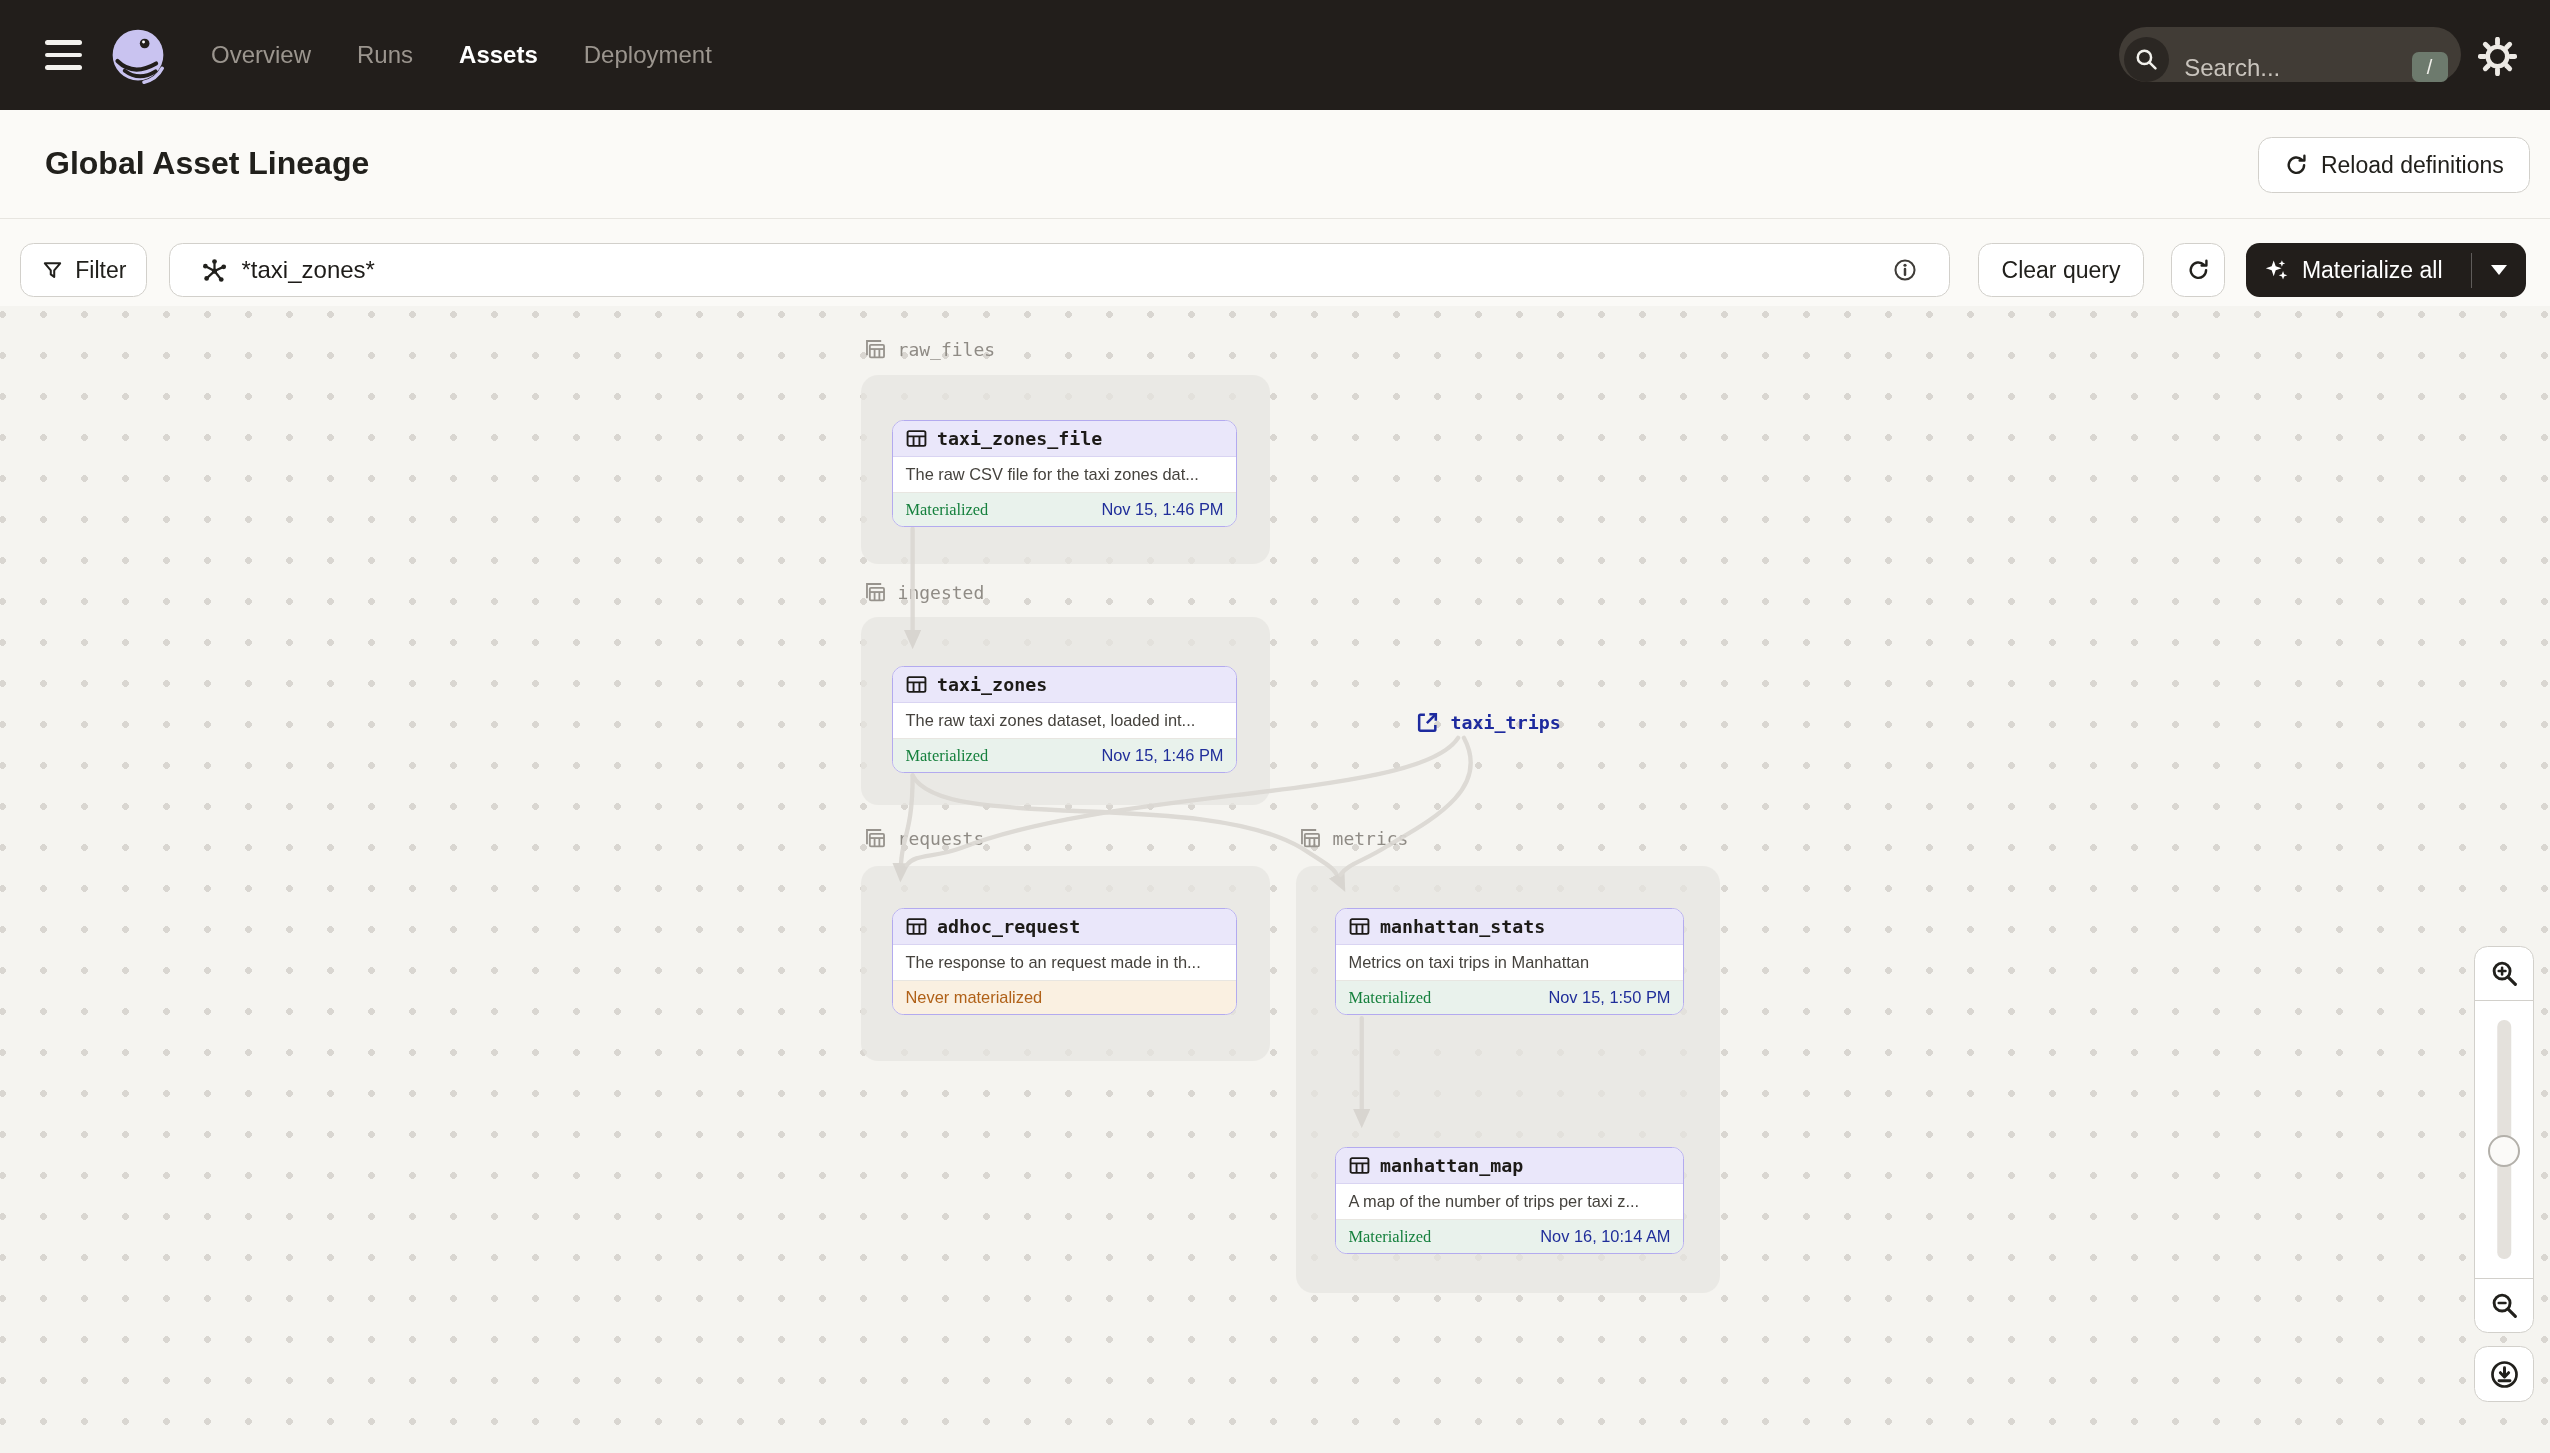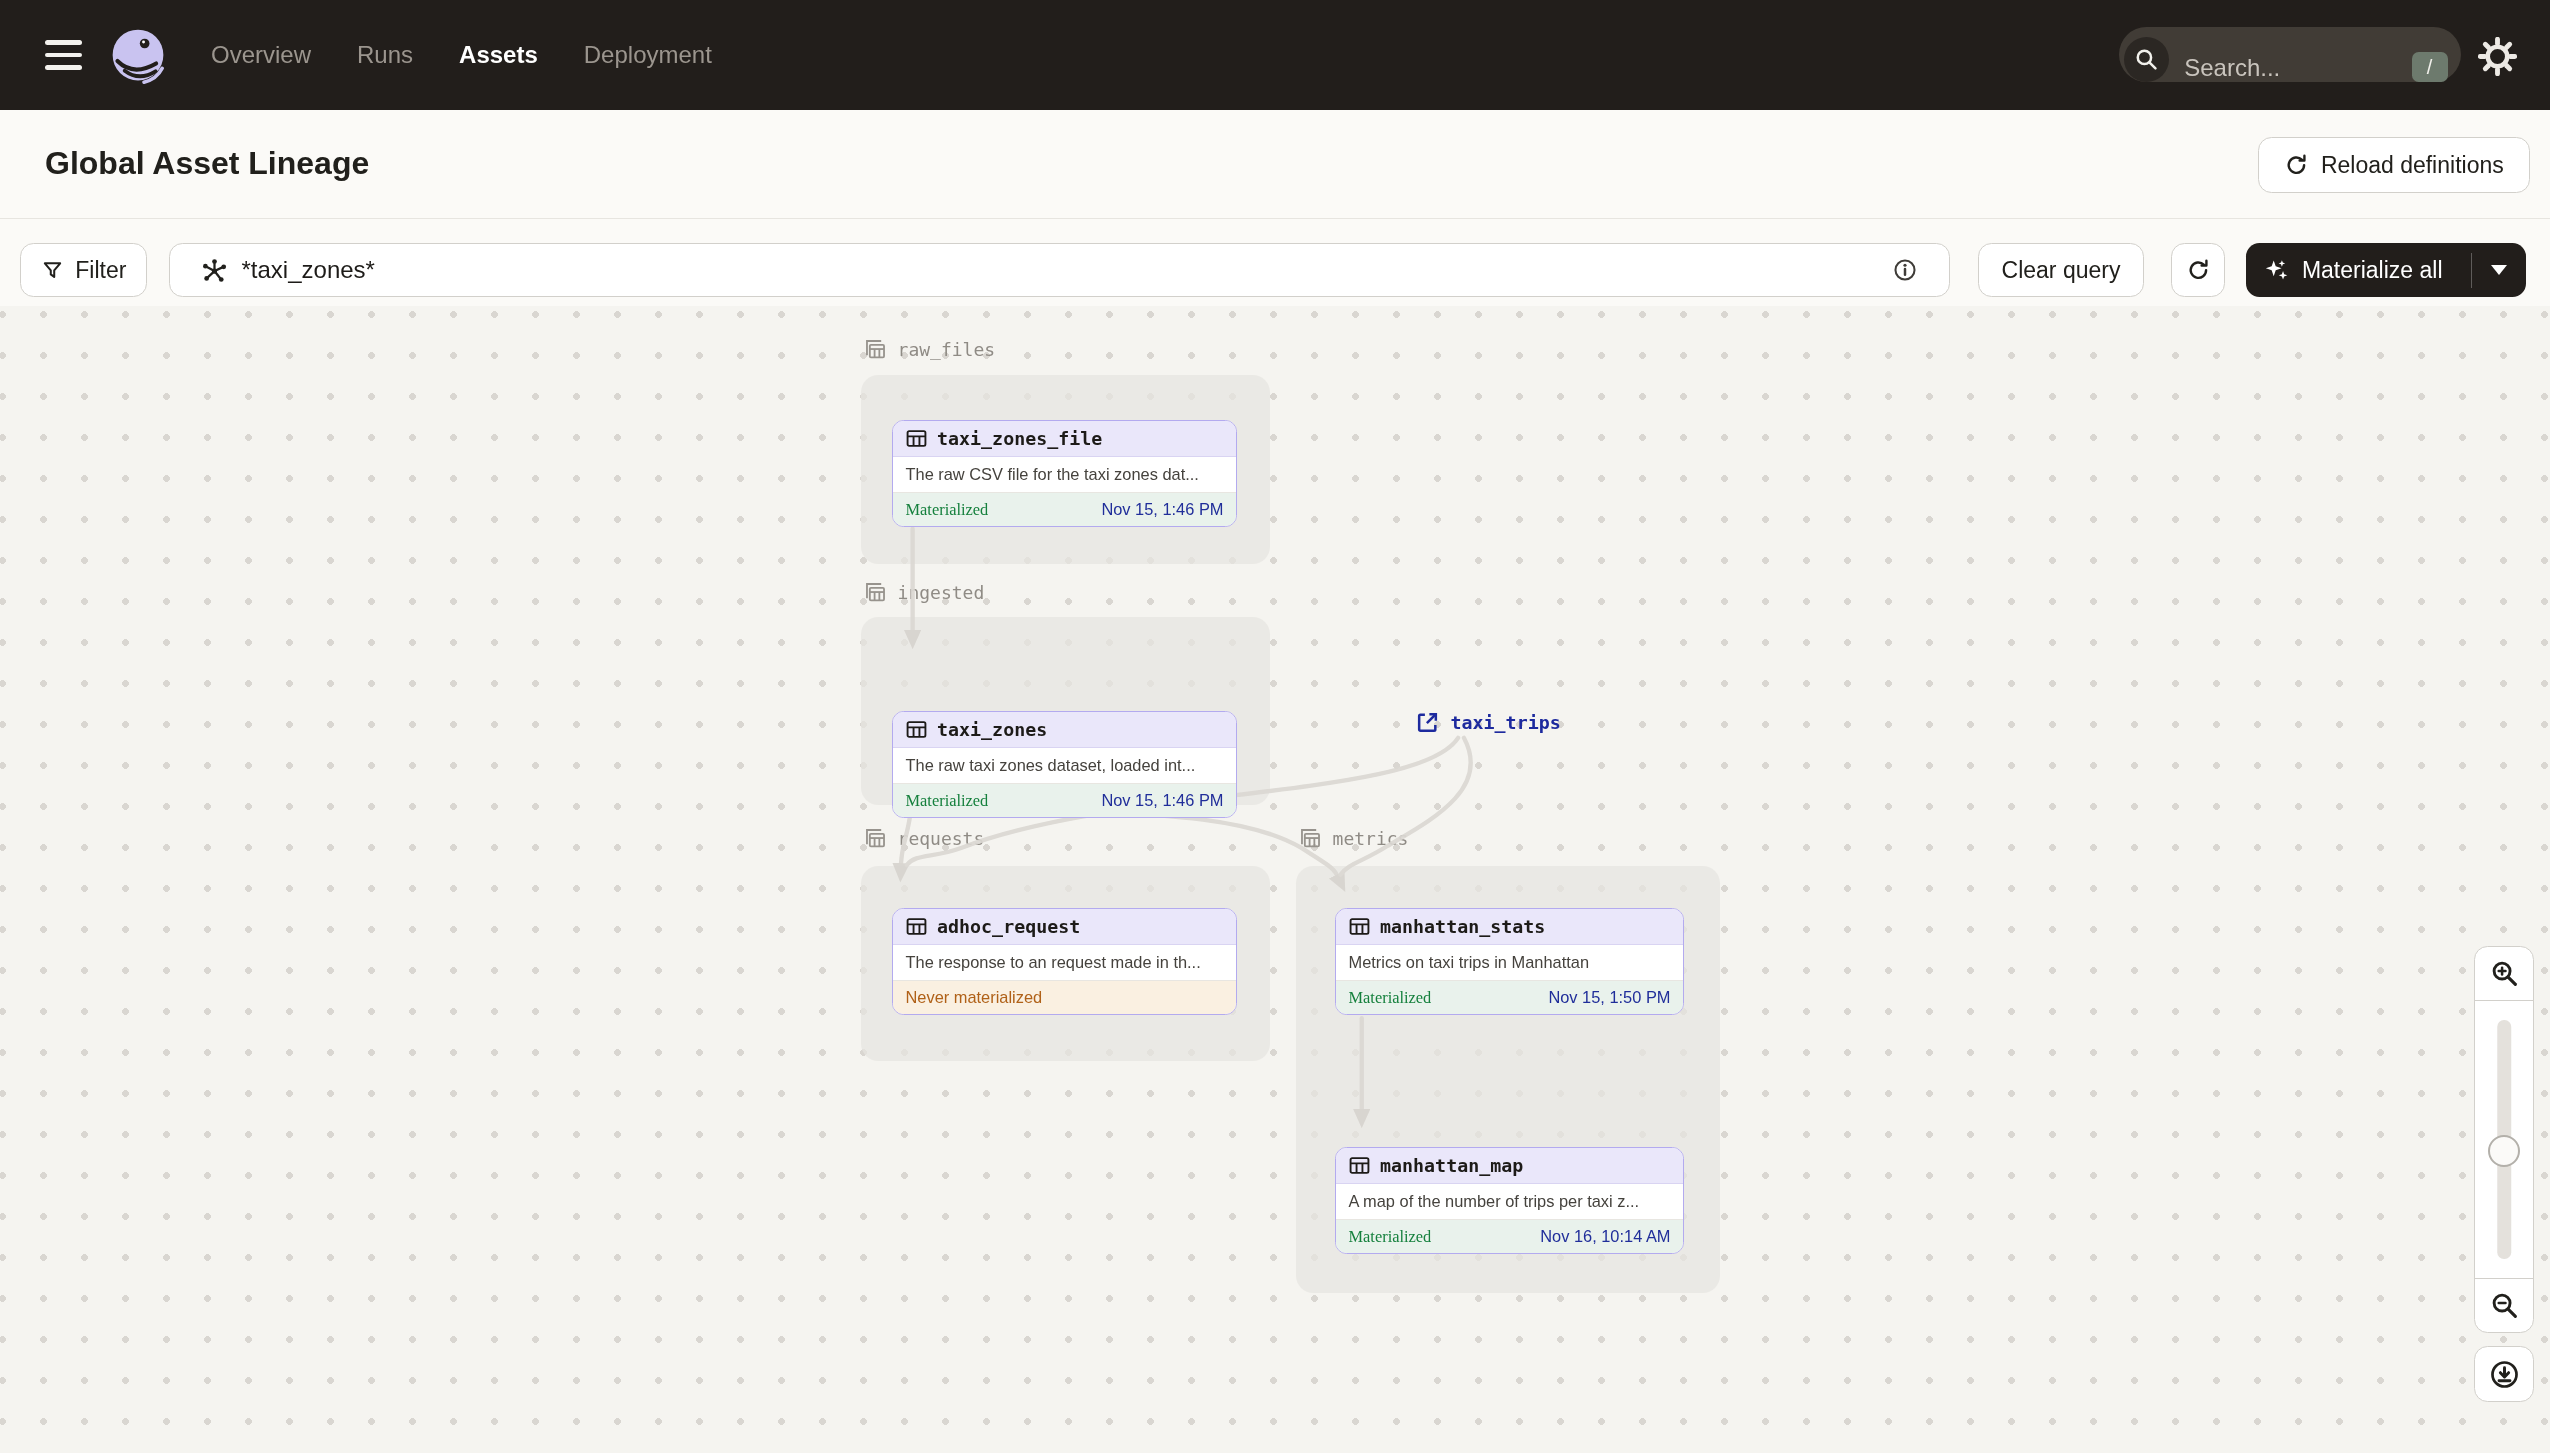--- a/index.html
+++ b/index.html
@@ -308,21 +308,21 @@
       </svg>
       <span class="node-title">taxi_zones_file</span>
     </div>
     <div class="node-desc">The raw CSV file for the taxi zones dat...</div>
     <div class="node-footer footer-ok">
       <span class="status-label">Materialized</span>
       <span class="status-time">Nov 15, 1:46 PM</span>
     </div>
   </div>
 
-  <div class="node" style="left:892px; top:360px;margin-top:45px;">
+  <div class="node" style="left:892px; top:360px;">
     <div class="node-header">
       <svg width="21" height="21" viewBox="0 0 20 20" stroke="#1d1b18" fill="none" stroke-width="1.8">
         <rect x="1.5" y="3" width="17" height="14" rx="1.5"></rect>
           <line x1="1.5" y1="8" x2="18.5" y2="8"></line>
         <line x1="7.2" y1="8" x2="7.2" y2="17"></line>
           <line x1="12.8" y1="8" x2="12.8" y2="17"></line>
       </svg>
       <span class="node-title">taxi_zones</span>
     </div>
     <div class="node-desc">The raw taxi zones dataset, loaded int...</div>

